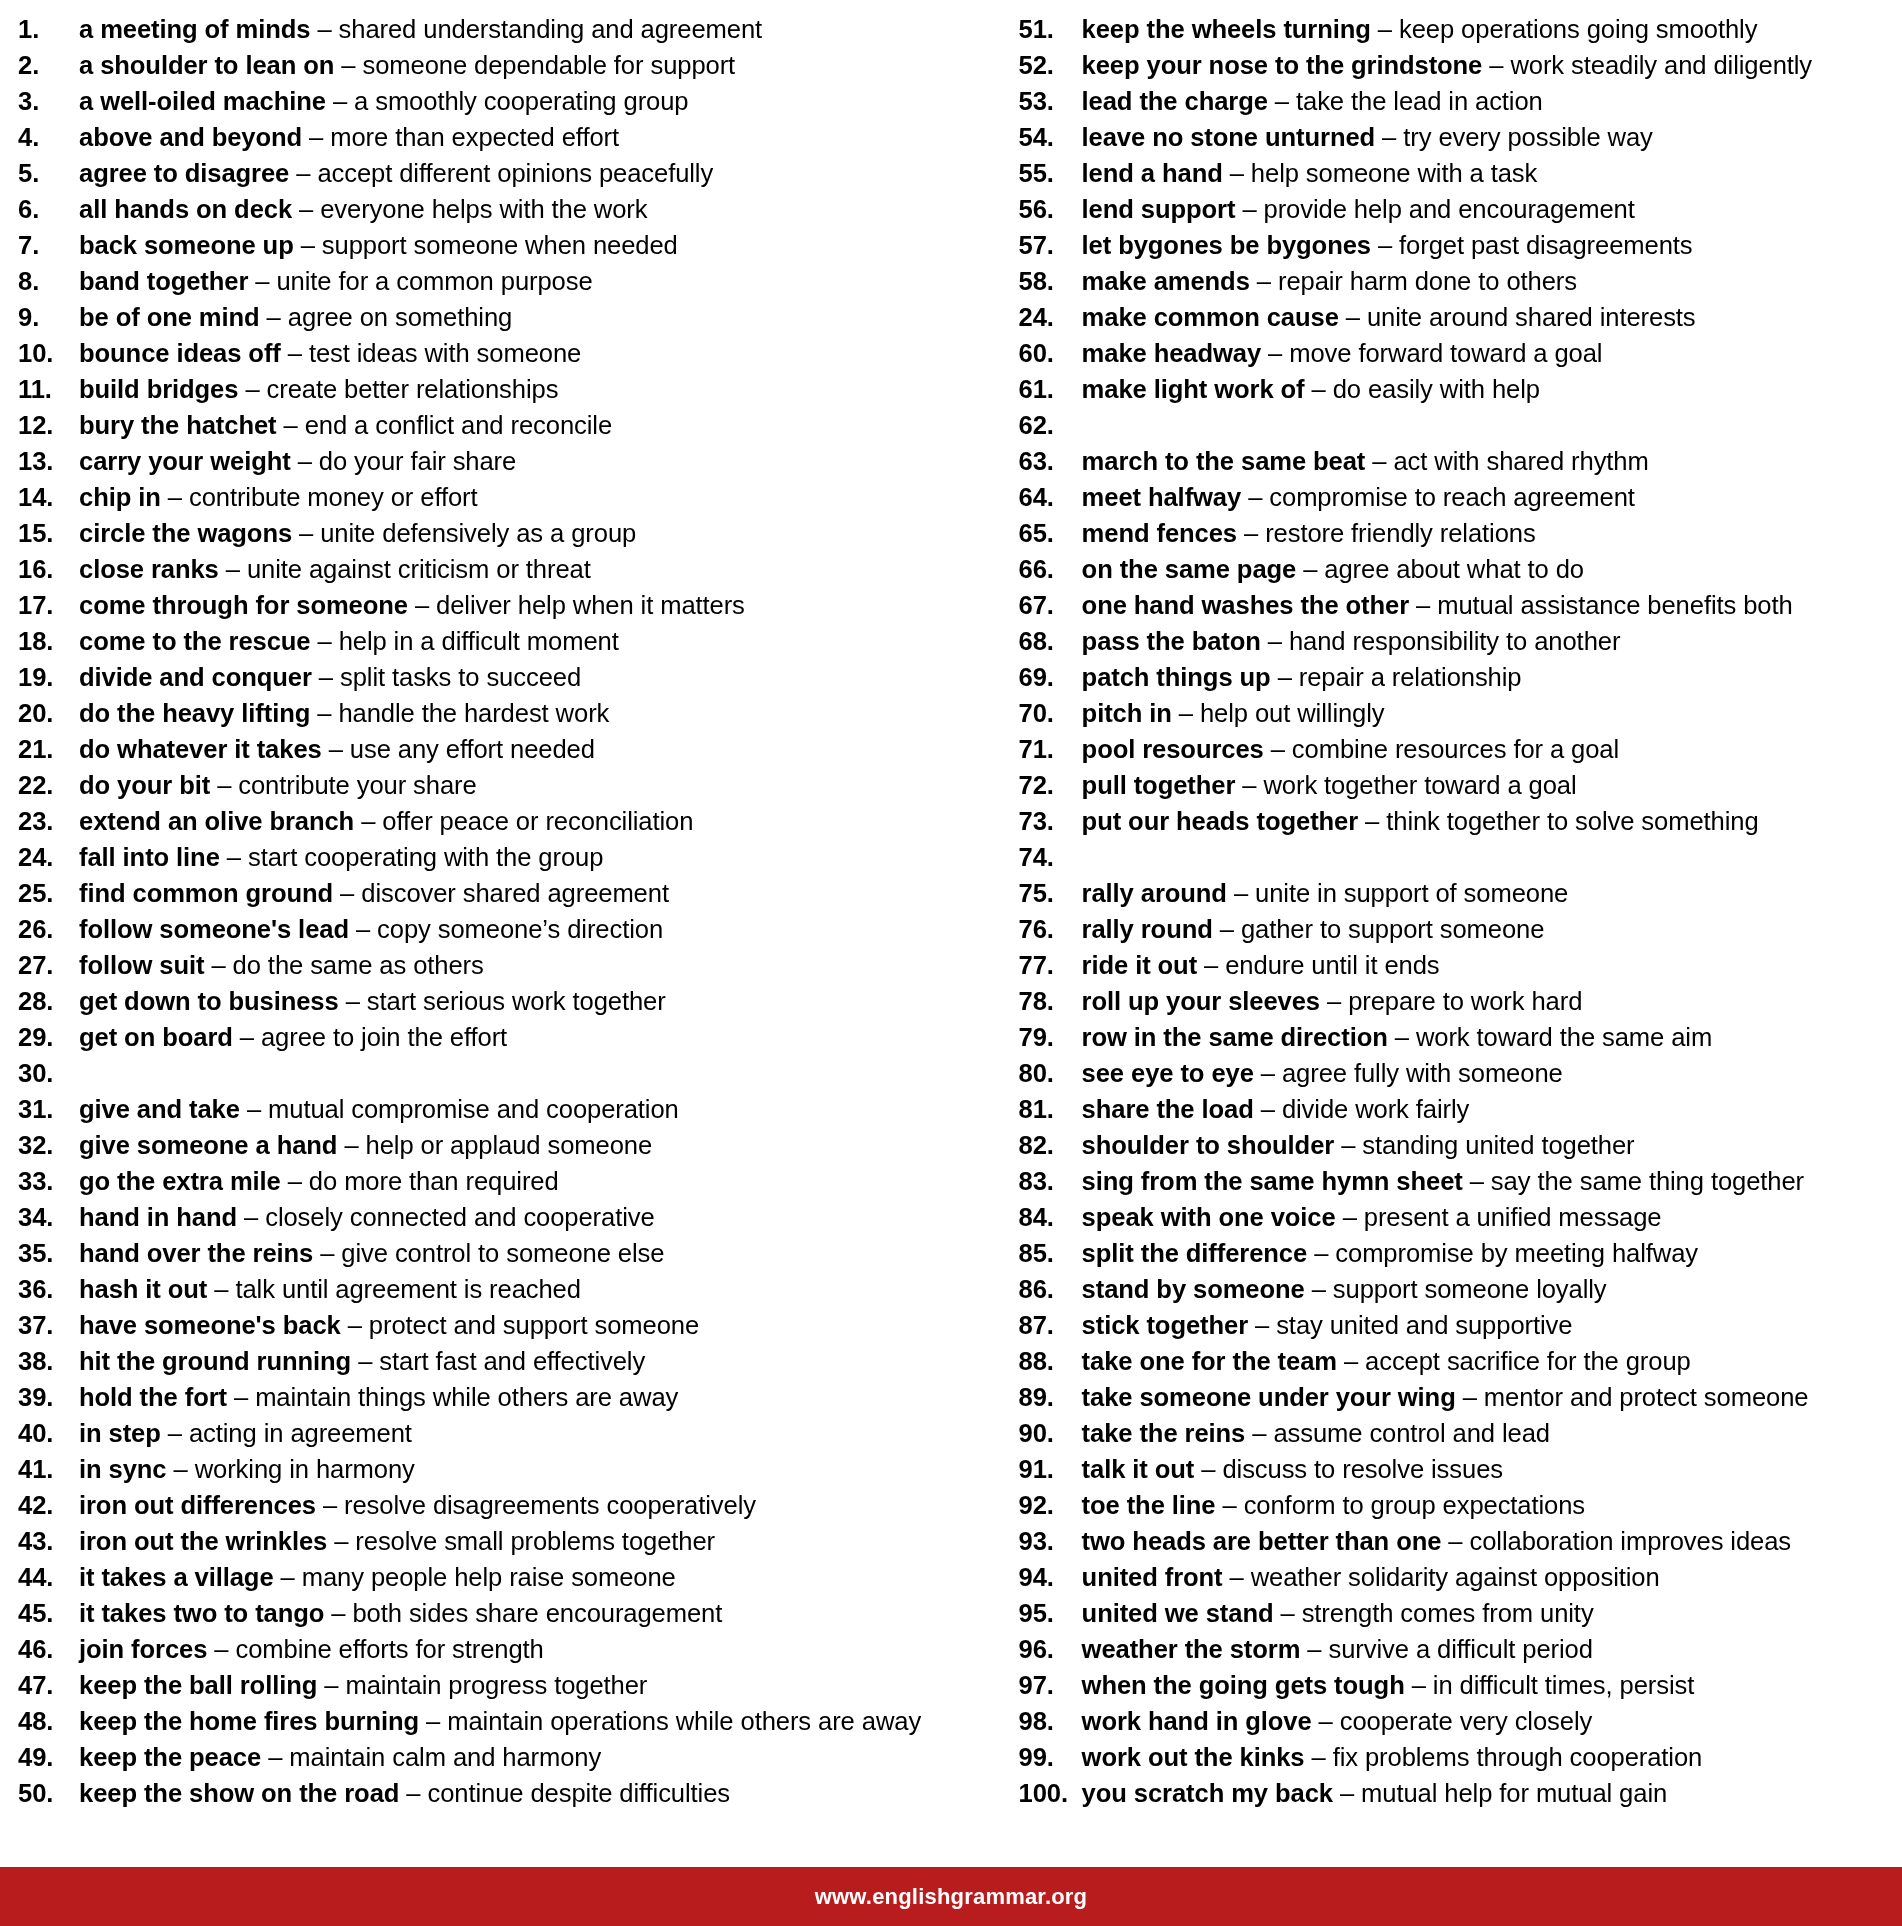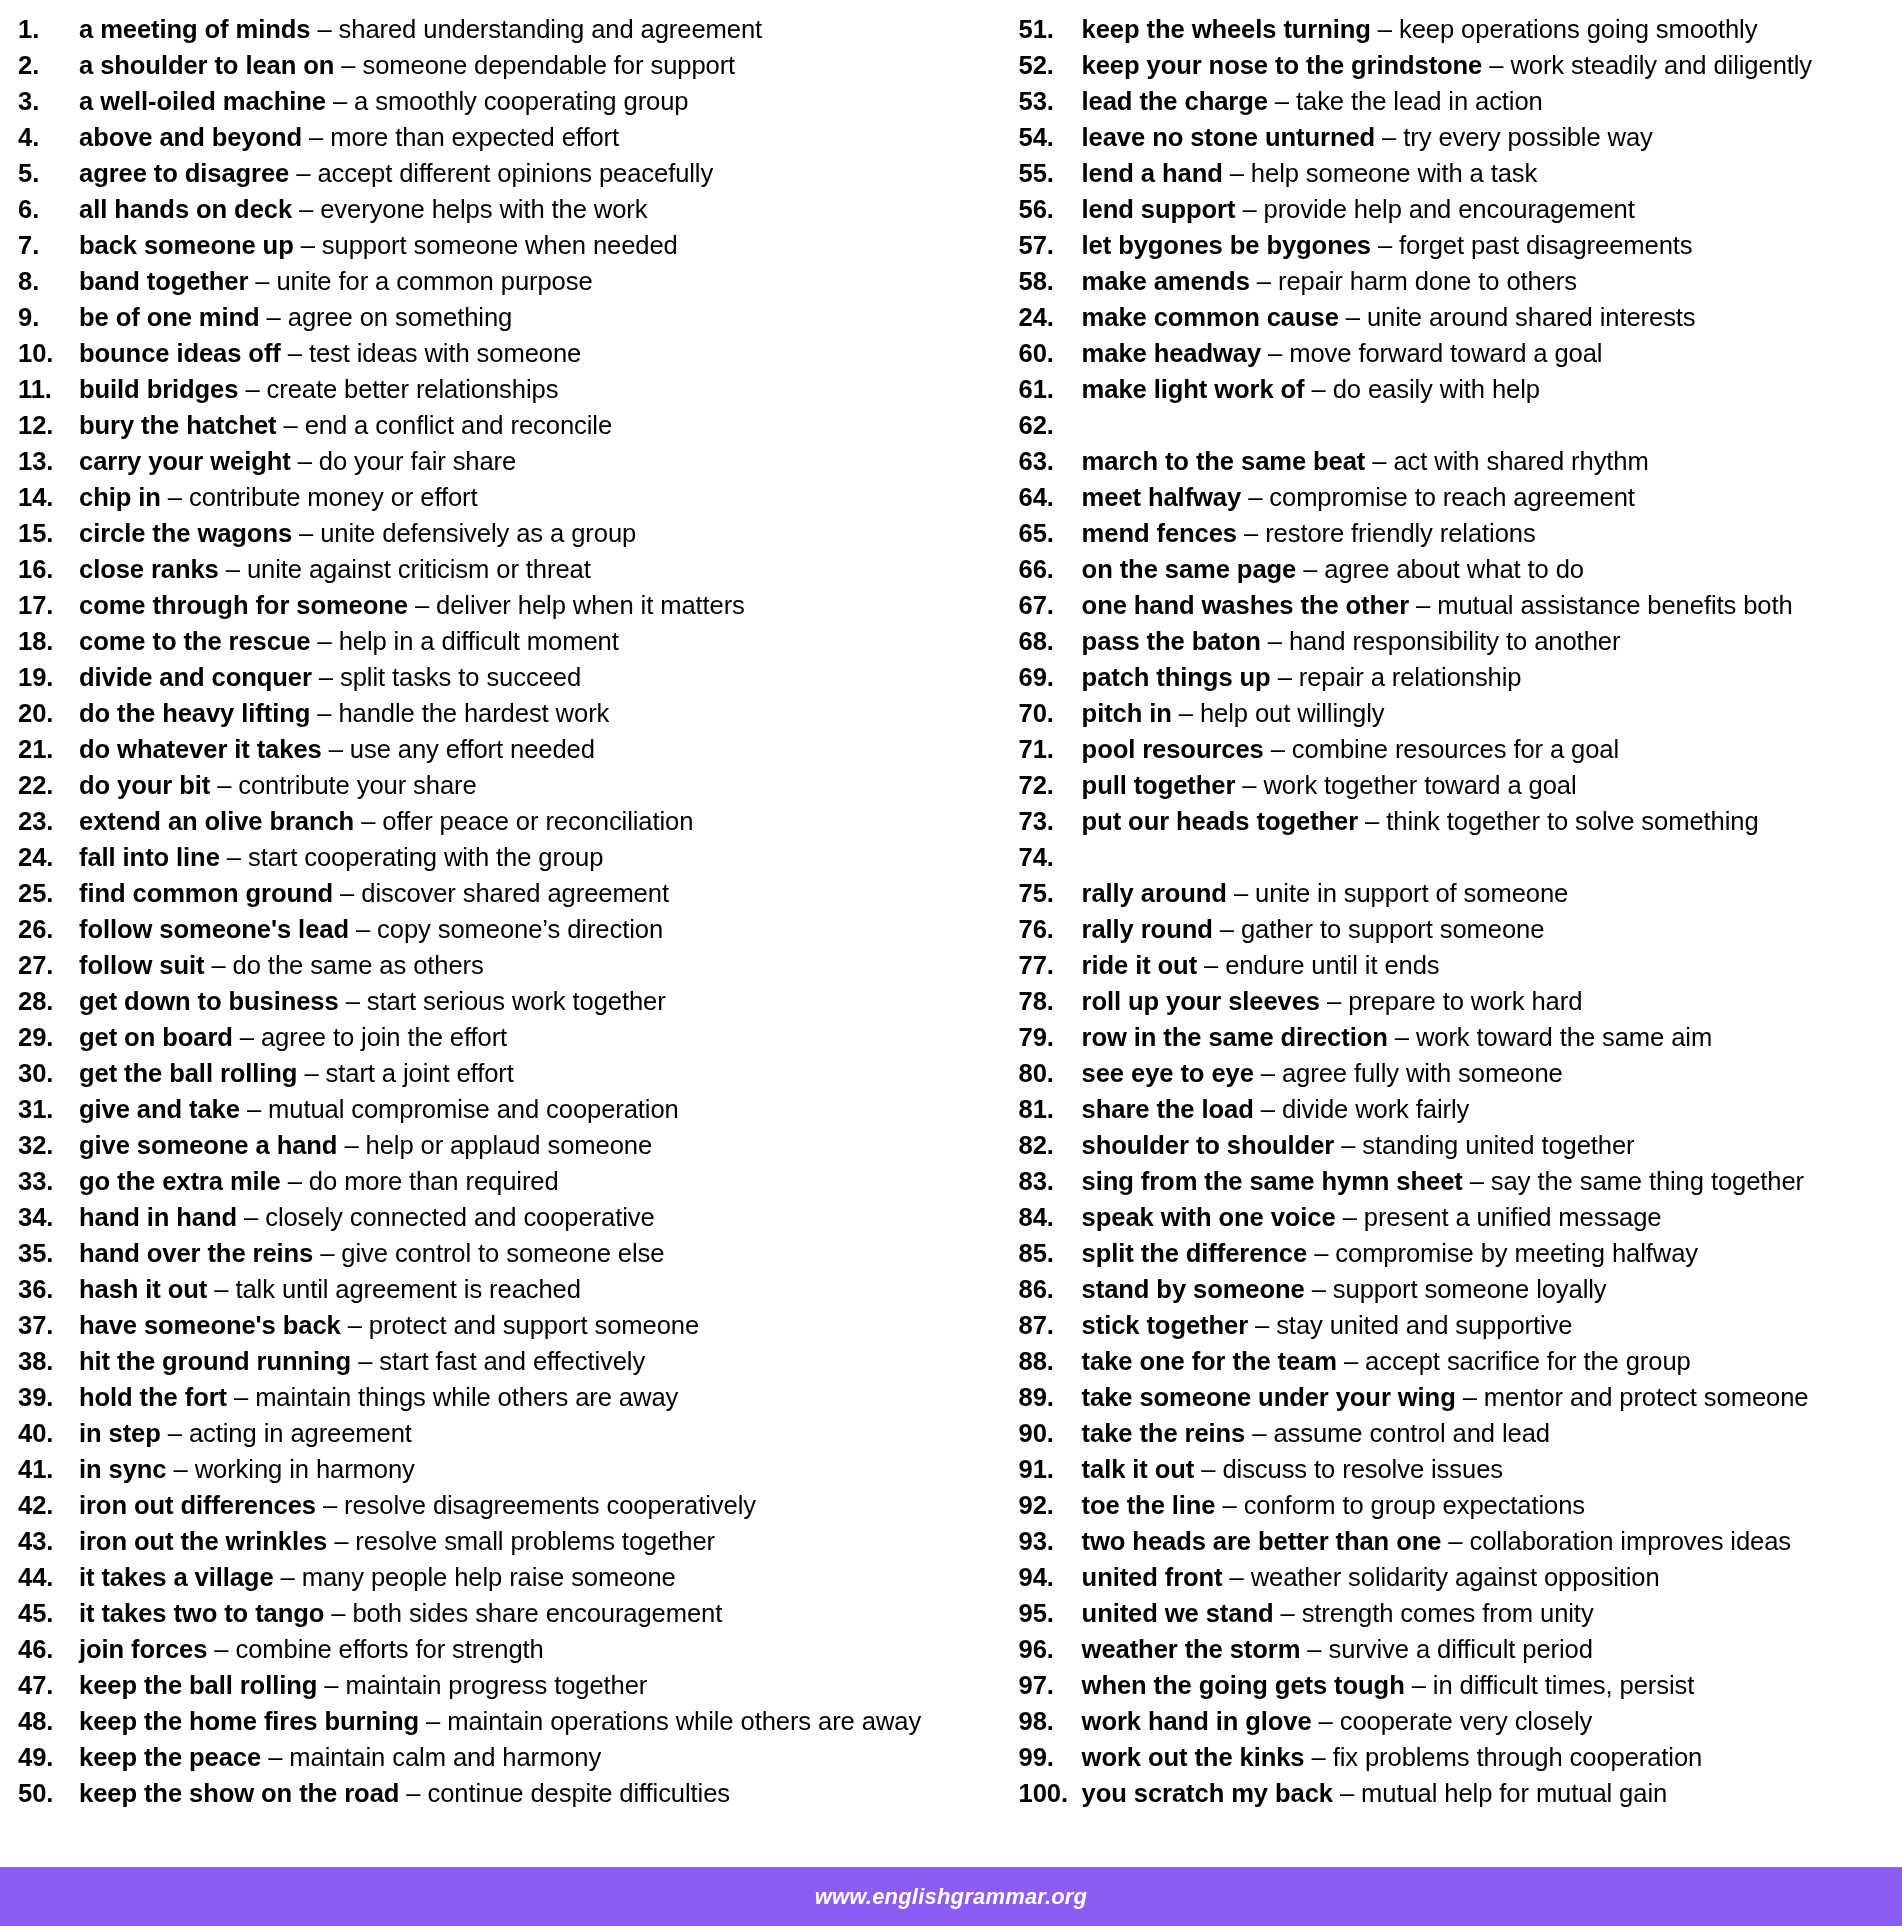--- a/index.html
+++ b/index.html
@@ -207,21 +207,20 @@
         <div class="item">
           <span class="num">28.</span>
           <span class="body-text"><span class="phrase">get down to business</span><span class="dash"> – </span><span class="meaning">start serious work together</span></span>
         </div>
         <div class="item">
           <span class="num">29.</span>
           <span class="body-text"><span class="phrase">get on board</span><span class="dash"> – </span><span class="meaning">agree to join the effort</span></span>
         </div>
         <div class="item">
           <span class="num">30.</span>
-          <span class="body-text"><span class="phrase">get the ball rolling</span><span class="dash"> – </span><span class="meaning">start a joint effort</span></span>
         </div>
         <div class="item">
           <span class="num">31.</span>
           <span class="body-text"><span class="phrase">give and take</span><span class="dash"> – </span><span class="meaning">mutual compromise and cooperation</span></span>
         </div>
         <div class="item">
           <span class="num">32.</span>
           <span class="body-text"><span class="phrase">give someone a hand</span><span class="dash"> – </span><span class="meaning">help or applaud someone</span></span>
         </div>
         <div class="item">
@@ -491,17 +490,17 @@
         <div class="item">
           <span class="num">99.</span>
           <span class="body-text"><span class="phrase">work out the kinks</span><span class="dash"> – </span><span class="meaning">fix problems through cooperation</span></span>
         </div>
         <div class="item">
           <span class="num">100.</span>
           <span class="body-text"><span class="phrase">you scratch my back</span><span class="dash"> – </span><span class="meaning">mutual help for mutual gain</span></span>
         </div>
       </div>
   </div>
-  <div class="footer" style="background: #8b5cf6; color: rgb(255, 255, 255); font-style: italic;">
+  <div class="footer" style="background: #b91c1c; color: rgb(255, 255, 255);">
     <span class="footer-text">www.englishgrammar.org</span>
   </div>
 </div>
 
 
 </body></html>

